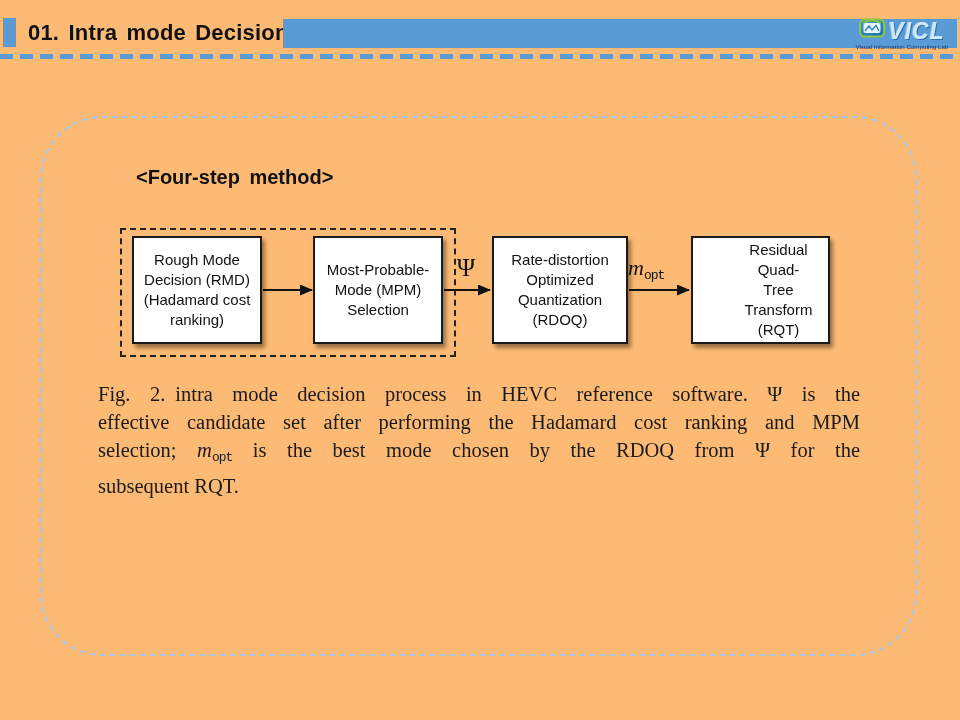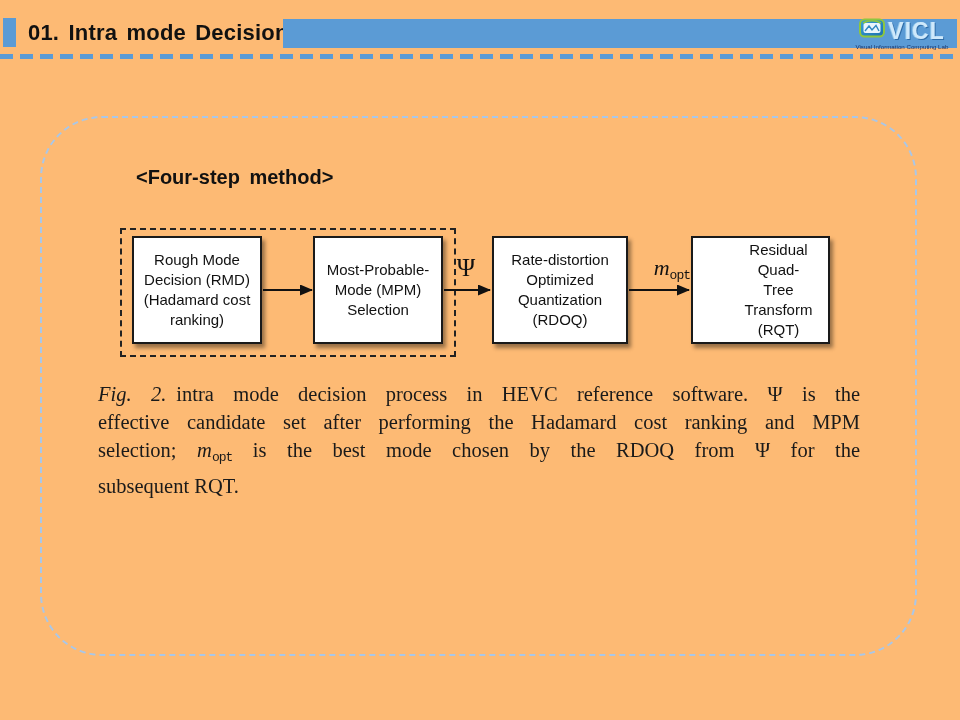--- a/index.html
+++ b/index.html
@@ -15,21 +15,21 @@
              word-spacing:3px;}
   .hdr-bar{position:absolute;left:283px;top:19px;right:3px;height:29px;
            background:var(--accent);}
   .hdr-dash{position:absolute;left:0;top:54px;width:960px;height:5px;
             background:repeating-linear-gradient(to right,
               var(--accent) 0 13px, transparent 13px 20px);}
 
   
   .logo{position:absolute;right:5px;top:0;width:100px;height:29px;
         display:flex;flex-direction:column;align-items:center;}
-  .logo-row{display:flex;align-items:center;gap:3px;margin-top:-1px;}
+  .logo-row{display:flex;align-items:center;gap:3px;margin-top:-1px;font-style:italic;}
   .logo-text{font-size:23px;font-weight:800;letter-spacing:1px;
              color:#cfe9fb;text-shadow:1px 1px 0 #2f6da8, -1px 0 0 #8fc4e8;
              line-height:22px;}
   .logo-sub{font-size:6.5px;line-height:7px;white-space:nowrap;color:#17336b;
             margin-top:0px;transform:scale(.95);}
 
   
   .panel{position:absolute;left:40px;top:116px;width:873px;height:536px;
          border:2px dashed var(--panel-dash);border-radius:62px;}
 
@@ -48,33 +48,33 @@
   .fbox.b1{left:132px;width:130px;}
   .fbox.b2{left:313px;width:130px;}
   .fbox.b3{left:492px;width:136px;}
   .fbox.b4{left:691px;width:139px;padding-left:36px;}
 
   .arrows{position:absolute;left:0;top:0;width:960px;height:720px;
           pointer-events:none;}
 
   .psi-label{position:absolute;left:450px;top:254px;width:32px;text-align:center;
              font-family:"Liberation Serif",serif;font-size:25px;color:#111;}
-  .mopt-label{position:absolute;left:628px;top:255px;width:62px;text-align:right;
+  .mopt-label{position:absolute;left:628px;top:255px;width:62px;text-align:left;
               font-family:"Liberation Serif",serif;font-size:22px;color:#111;}
   .mopt-label i{font-style:italic;}
   .mopt-label sub{font-family:"Liberation Mono",monospace;font-size:13px;
                   vertical-align:-4px;letter-spacing:-1px;}
 
   
   .caption{position:absolute;left:98px;top:380px;width:762px;
            font-family:"Liberation Serif",serif;font-size:20.5px;
            line-height:28px;color:#1a1a1a;}
   .cap-line{text-align:justify;text-align-last:justify;}
   .cap-line.last{text-align:left;text-align-last:left;}
-  .fig-label{margin-right:10px;font-style:italic;}
+  .fig-label{margin-right:10px;}
   .cap-m i{font-style:italic;}
   .cap-m sub{font-family:"Liberation Mono",monospace;font-size:13px;
              vertical-align:-4px;letter-spacing:-1px;}
 </style>
 </head>
 <body>
 
 <div class="slide">
 
   <div class="hdr-square"></div>

